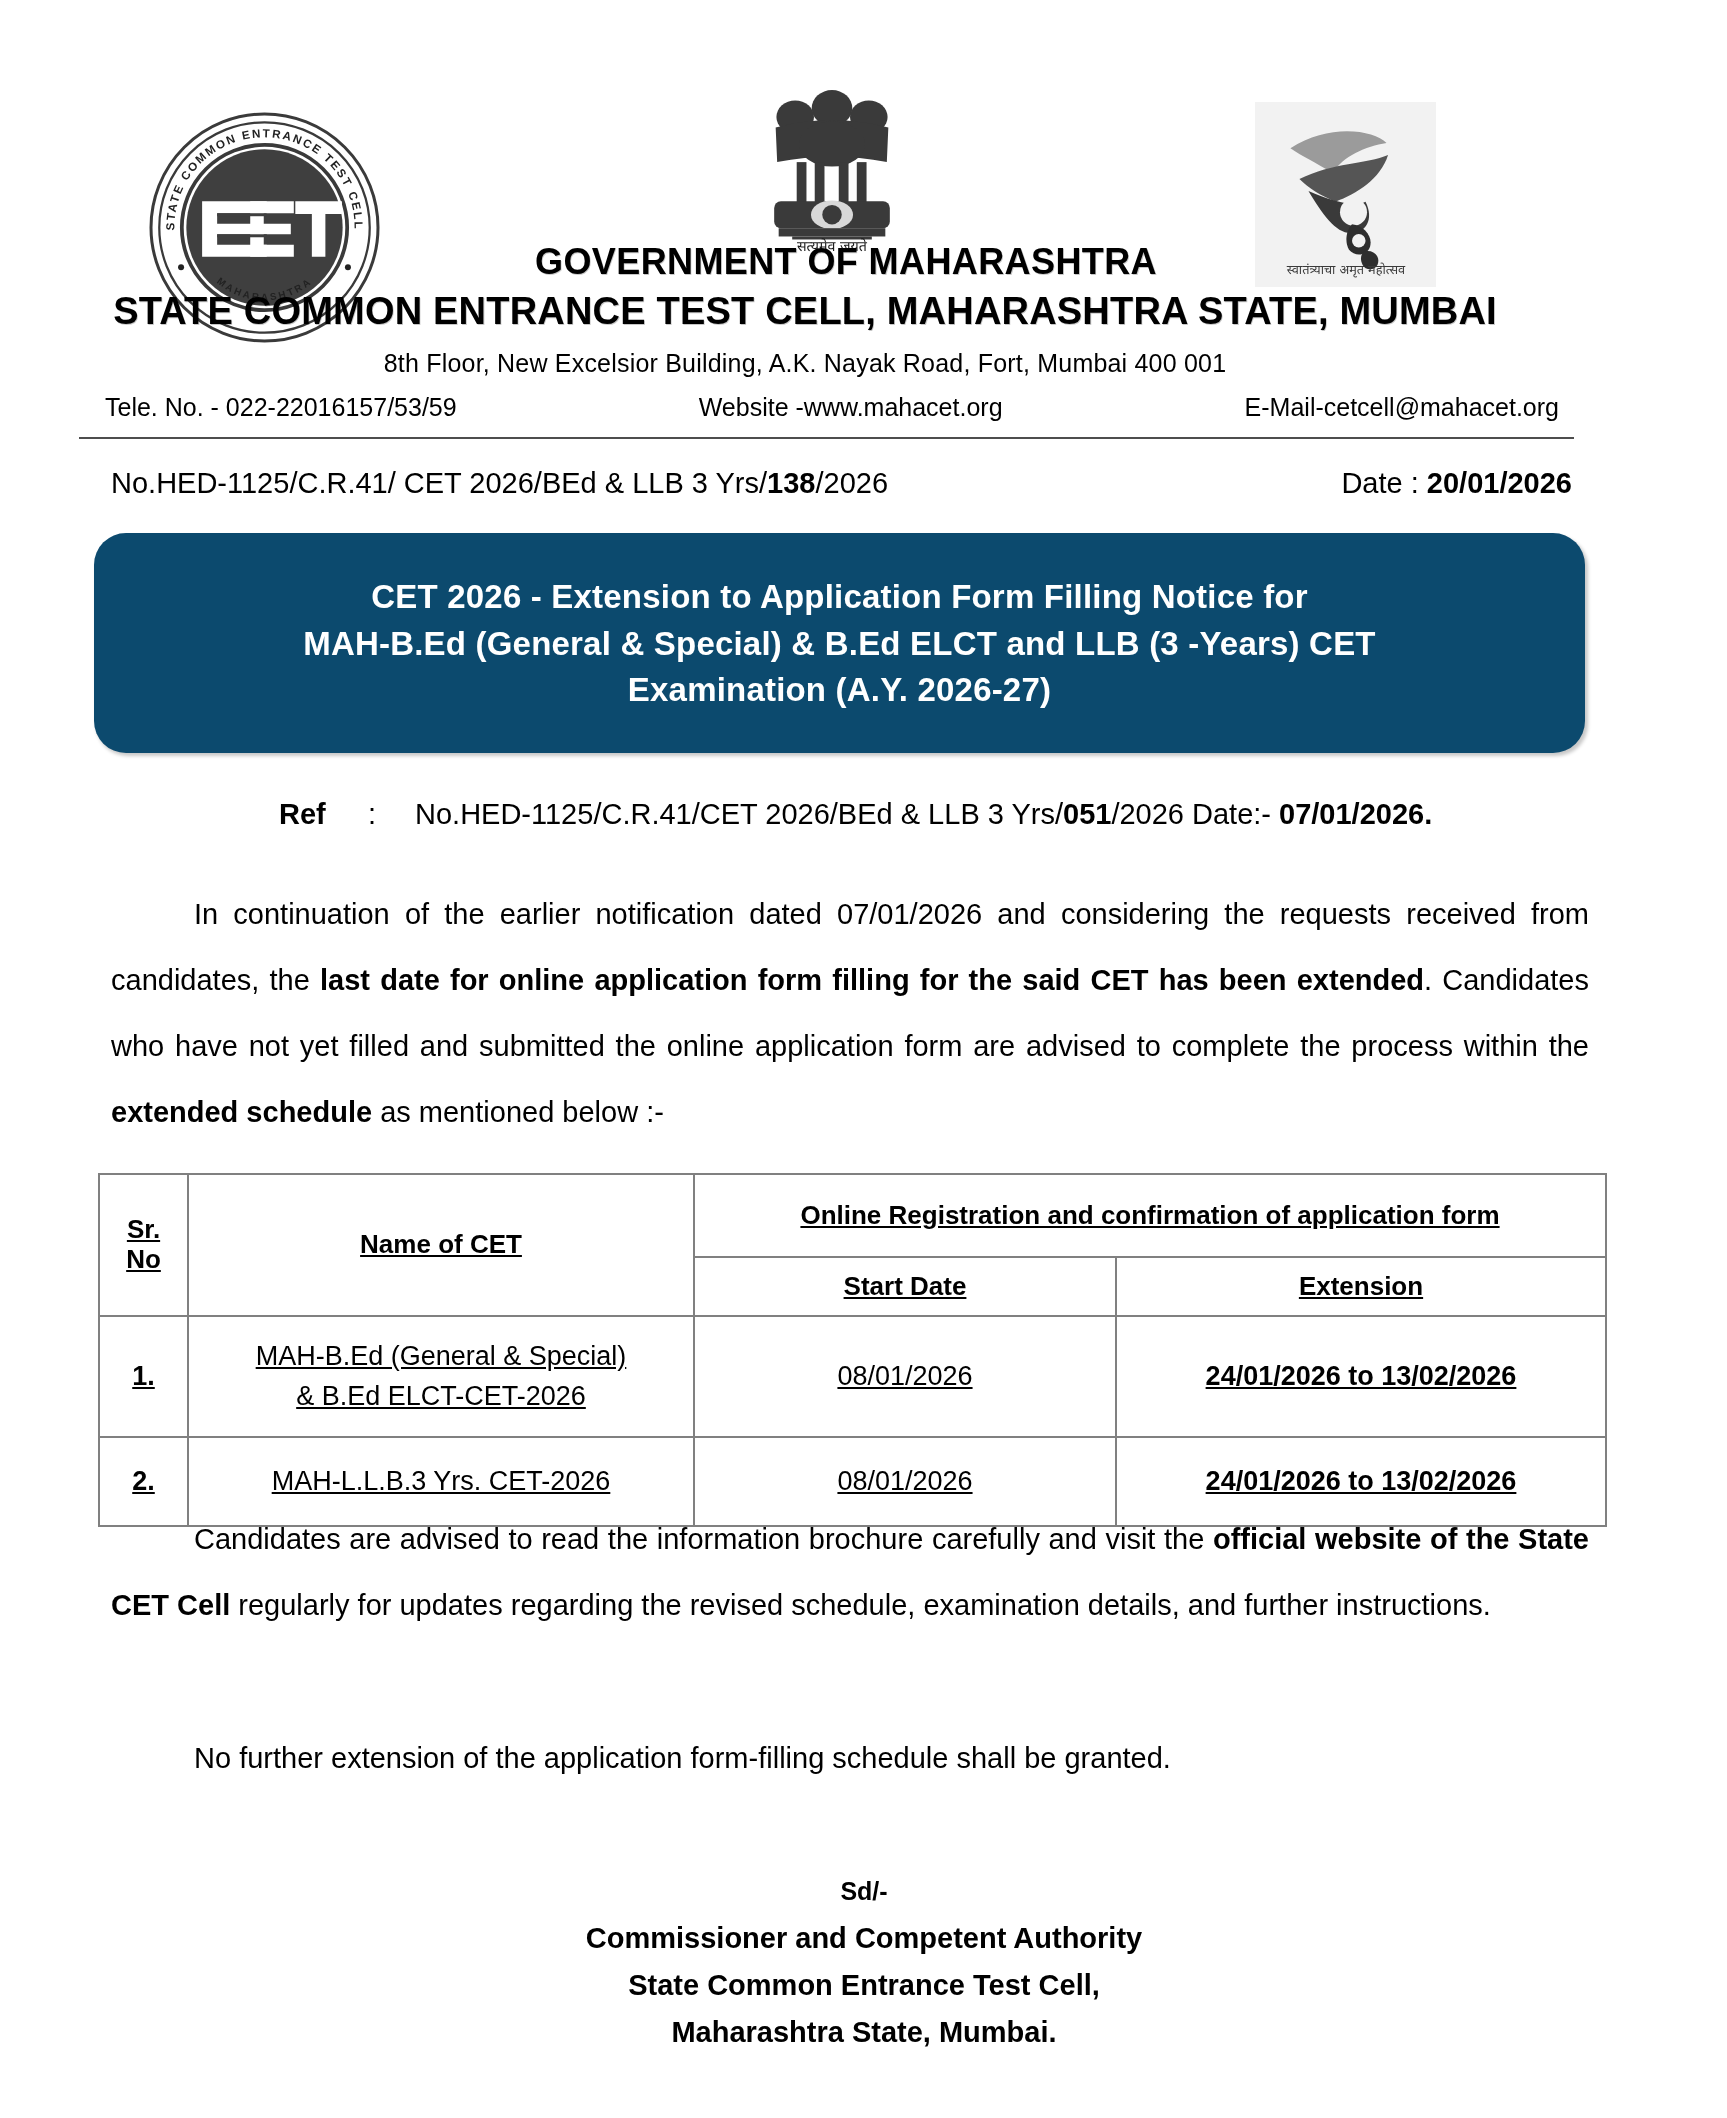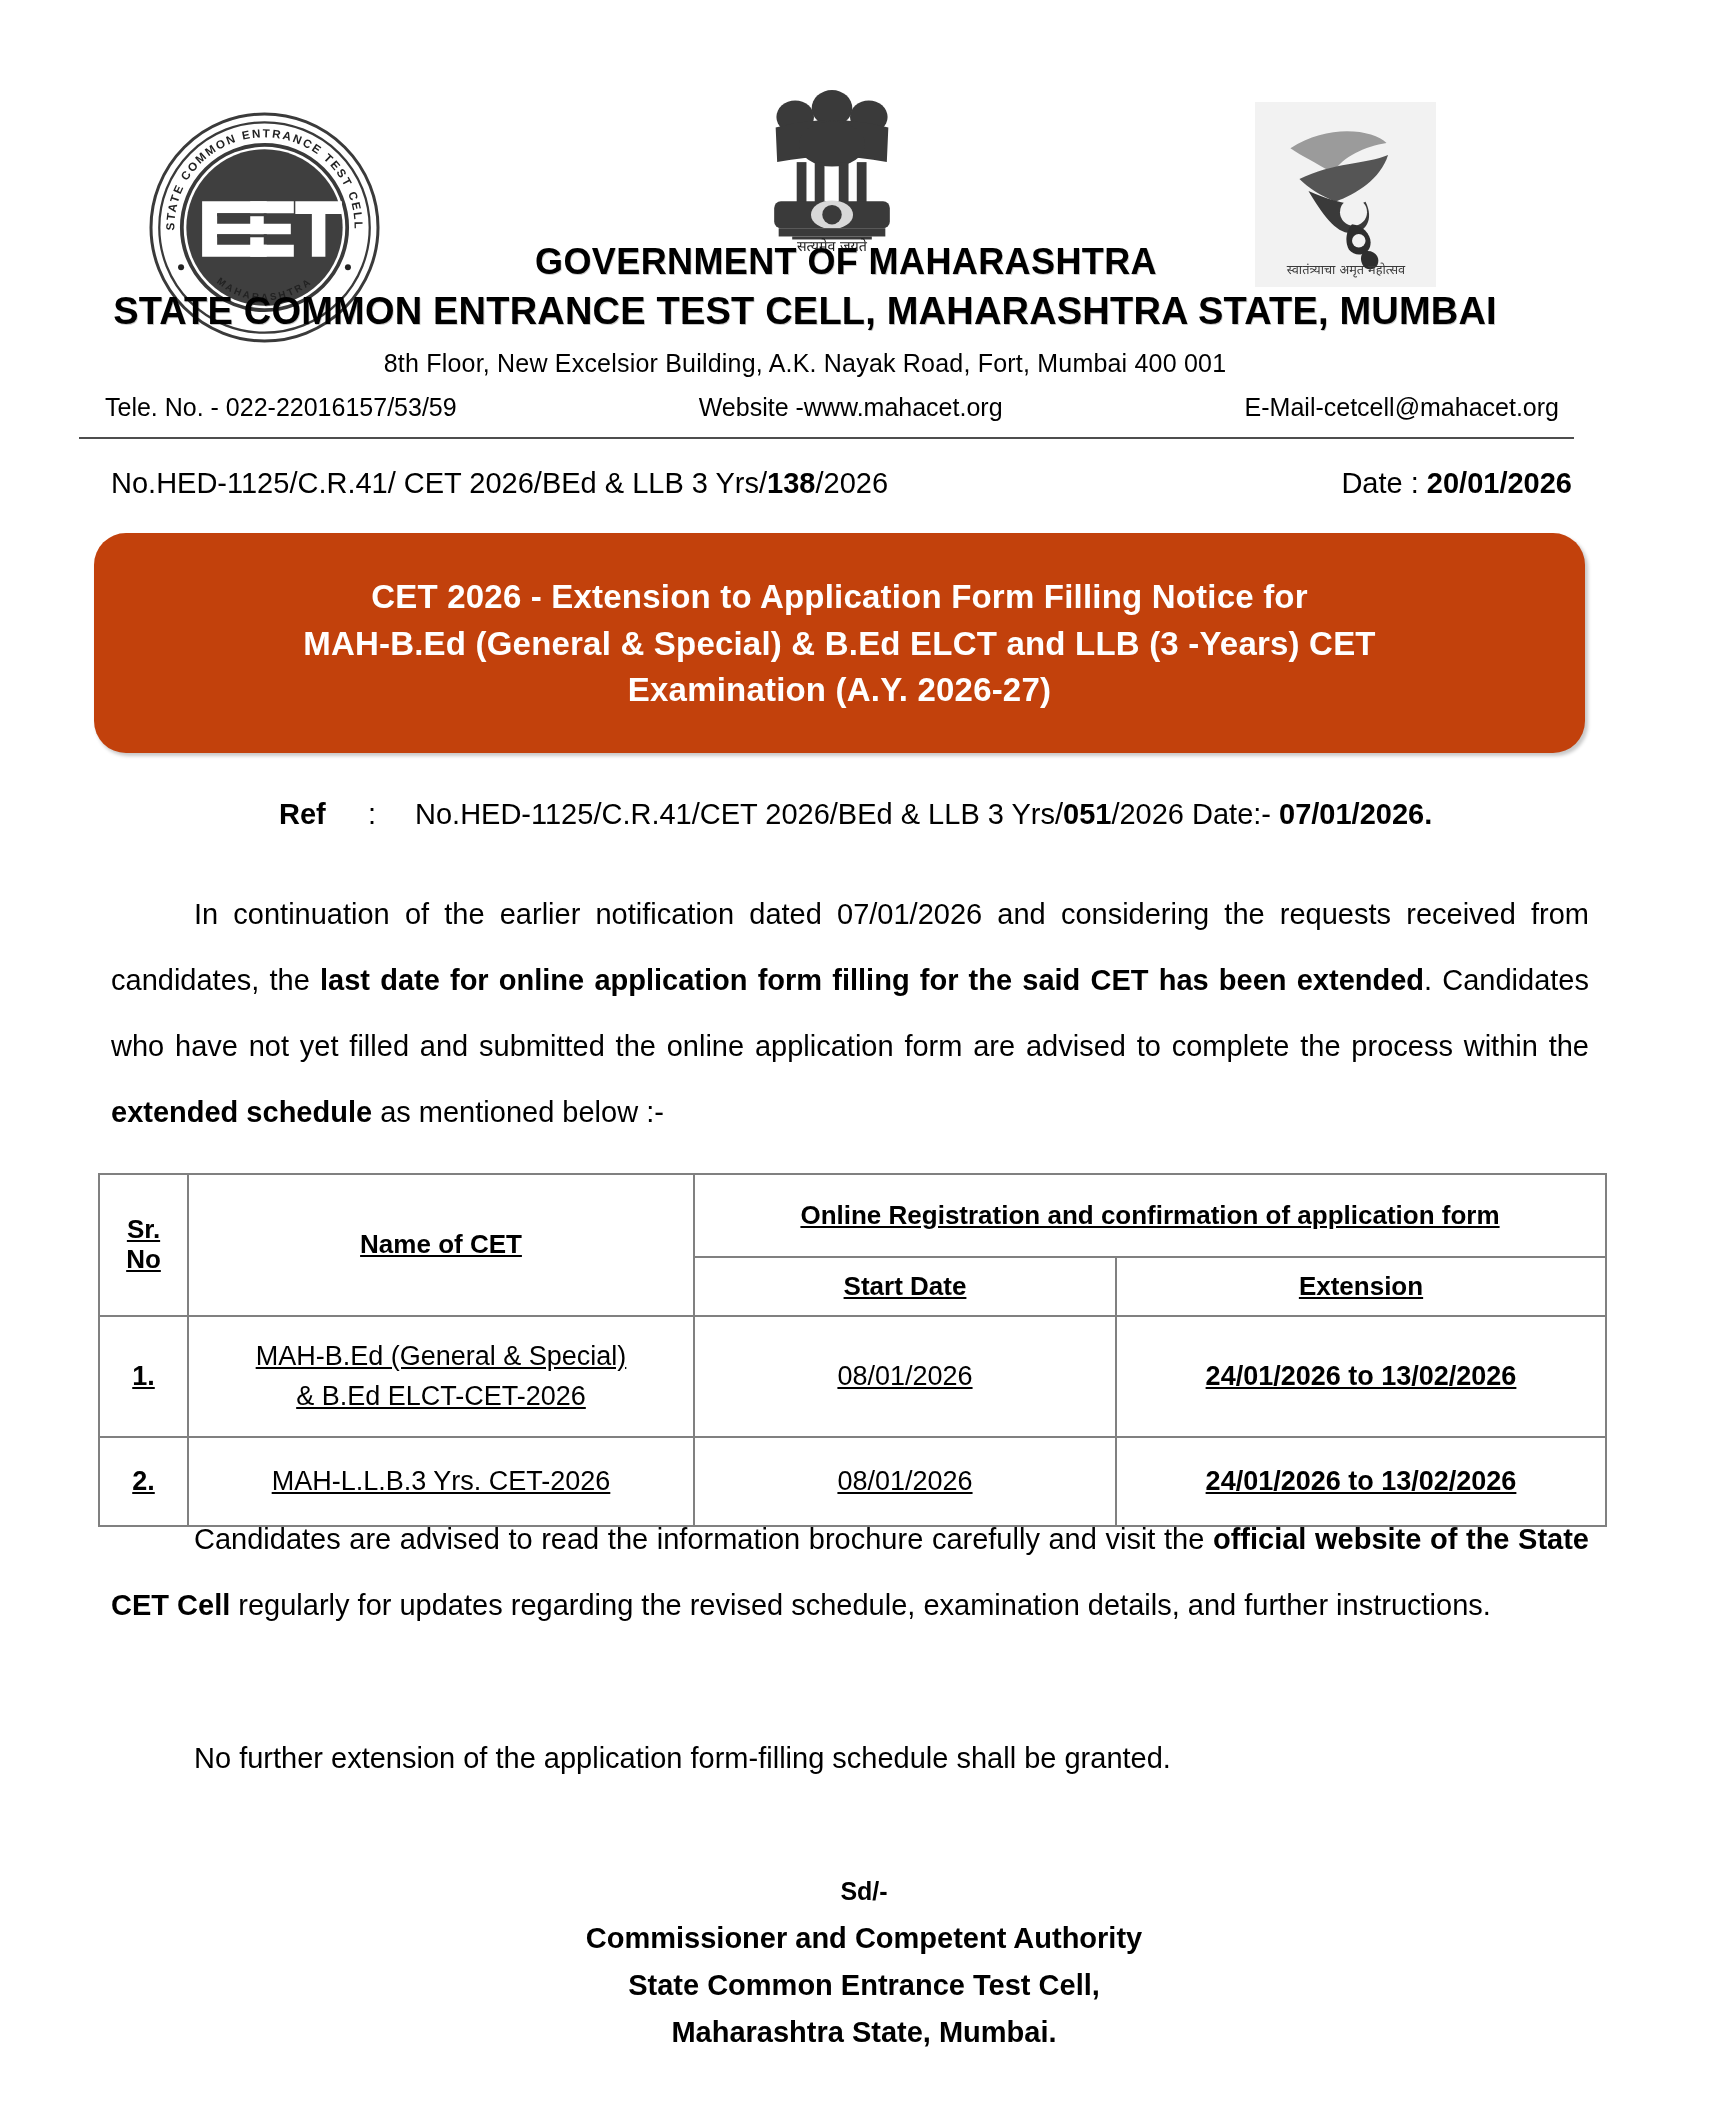--- a/index.html
+++ b/index.html
@@ -120,21 +120,21 @@
   }
   .refno-row b { font-weight: bold; margin-top: 46px; }
 
   
   .title-banner {
     position: absolute;
     left: 94px;
     top: 533px;
     width: 1491px;
     height: 220px;
-    background: #c2410c;
+    background: #0c4a6e;
     border-radius: 32px;
     display: flex;
     flex-direction: column;
     align-items: center;
     justify-content: center;
     color: #ffffff;
     box-shadow: 2.3px 3px 3.8px rgba(0,0,0,.22);
   }
   .title-banner .tline {
     font-size: 33px;

